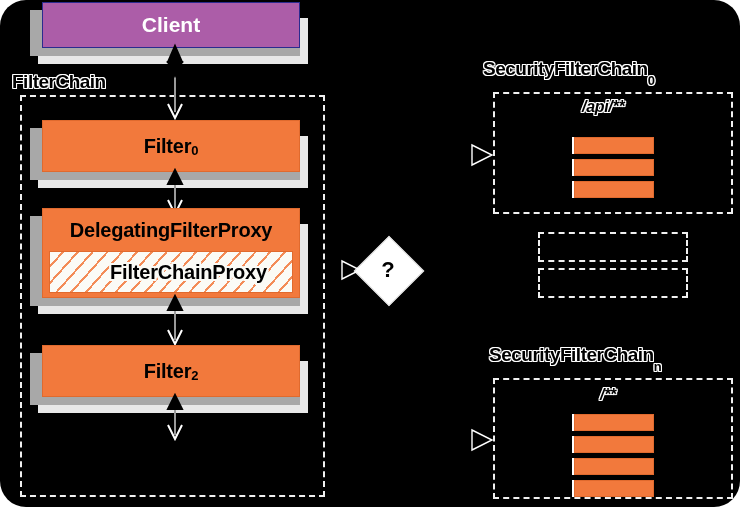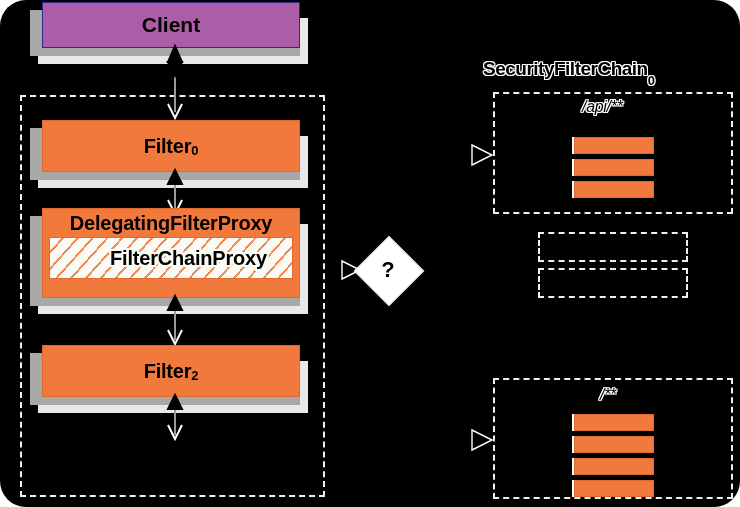--- a/index.html
+++ b/index.html
@@ -31,21 +31,21 @@
     color:#000000;
     font-weight:bold;
     font-size:20px;
     letter-spacing:-0.2px;
   }
   .purplebox{
     background:#ac5da8;
     border:1.5px solid #2b2b8f;
     box-sizing:border-box;
     display:flex;align-items:center;justify-content:center;
-    color:#000000;
+    color:#ffffff;
     font-weight:bold;
     font-size:21px;
   }
   .sub{font-size:13px;font-weight:bold;vertical-align:sub;line-height:0;position:relative;top:5px;}
 
   
   .hatchbox{
     box-sizing:border-box;
     border:1px solid #e06a2e;
     background-color:#fbfbf6;
@@ -84,21 +84,21 @@
     text-shadow:
       -1px -1px 0 #ffffff, 1px -1px 0 #ffffff,
       -1px  1px 0 #ffffff, 1px  1px 0 #ffffff,
       -1px  0   0 #ffffff, 1px  0   0 #ffffff,
        0   -1px 0 #ffffff, 0    1px 0 #ffffff;
     white-space:nowrap;
   }
   .outline-label .sub{font-size:13px;}
   .outline-path{
     color:#000000;
-    font-weight:normal;
+    font-weight:bold;
     font-style:italic;
     font-size:16px;
     letter-spacing:-0.3px;
     text-shadow:
       -1px -1px 0 #ffffff, 1px -1px 0 #ffffff,
       -1px  1px 0 #ffffff, 1px  1px 0 #ffffff,
       -1px  0   0 #ffffff, 1px  0   0 #ffffff,
        0   -1px 0 #ffffff, 0    1px 0 #ffffff;
     white-space:nowrap;
   }
@@ -129,20 +129,21 @@
 <div id="canvas">
 
   <div class="pile" style="left:22px;top:2px;width:278px;height:46px;">
     <div class="layer3"></div>
     <div class="layer2"></div>
     <div class="face purplebox">
       <span>Client</span>
     </div>
   </div>
 
+  <div class="abs outline-label" style="left:12px;top:71px;">FilterChain</div>
 
   <div class="abs dashbox" style="left:20px;top:95px;width:305px;height:402px;"></div>
 
   <div class="abs" style="left:160px;top:46px;width:30px;height:76px;">
     <svg width="30" height="76" viewBox="0 0 30 76">
       <line x1="15" y1="6" x2="15" y2="66" stroke="#9a9a9a" stroke-width="2"></line>
       <polygon points="15,0 8,16 22,16" fill="#000000" stroke="#000000" stroke-width="2"></polygon>
       <polygon points="15,30 8,16 22,16" fill="#000000" stroke="#000000" stroke-width="2"></polygon>
       <polyline points="8,58 15,72 22,58" fill="none" stroke="#ffffff" stroke-width="2"></polyline>
     </svg>
@@ -162,21 +163,21 @@
       <line x1="15" y1="4" x2="15" y2="40" stroke="#9a9a9a" stroke-width="2"></line>
       <polygon points="15,0 8,14 22,14" fill="#000000" stroke="#000000" stroke-width="2"></polygon>
       <polyline points="8,30 15,44 22,30" fill="none" stroke="#ffffff" stroke-width="2"></polyline>
     </svg>
   </div>
 
   <div class="pile" style="left:22px;top:208px;width:278px;height:90px;">
     <div class="layer3"></div>
     <div class="layer2"></div>
     <div class="face orangebox" style="display:block;padding:0;">
-      <div class="center" style="height:28px;">
+      <div class="center" style="height:42px;">
         <span>DelegatingFilterProxy</span>
       </div>
       <div class="hatchbox" style="margin:0 6px 6px 6px;height:42px;">
         <span>FilterChainProxy</span>
       </div>
     </div>
   </div>
 
   <div class="abs" style="left:160px;top:296px;width:30px;height:52px;">
     <svg width="30" height="52" viewBox="0 0 30 52">
@@ -229,20 +230,23 @@
 
   <div class="abs outline-path" style="left:582px;top:98px;">/api/**</div>
 
   <div class="abs chainbar" style="left:574px;top:137px;width:80px;height:17px;"></div>
   <div class="abs chainbar" style="left:574px;top:159px;width:80px;height:17px;"></div>
   <div class="abs chainbar" style="left:574px;top:181px;width:80px;height:17px;"></div>
 
   <div class="abs dashbox" style="left:538px;top:232px;width:150px;height:30px;"></div>
   <div class="abs dashbox" style="left:538px;top:268px;width:150px;height:30px;"></div>
 
+  <div class="abs outline-label" style="left:489px;top:344px;">
+    <span>SecurityFilterChain</span><span class="sub">n</span>
+  </div>
 
   <div class="abs dashbox" style="left:493px;top:378px;width:240px;height:121px;"></div>
 
   <div class="abs" style="left:470px;top:427px;width:26px;height:26px;">
     <svg width="26" height="26" viewBox="0 0 26 26">
       <polygon points="2,3 2,23 22,13" fill="none" stroke="#ffffff" stroke-width="1.4"></polygon>
     </svg>
   </div>
 
   <div class="abs outline-path" style="left:600px;top:386px;">/**</div>

